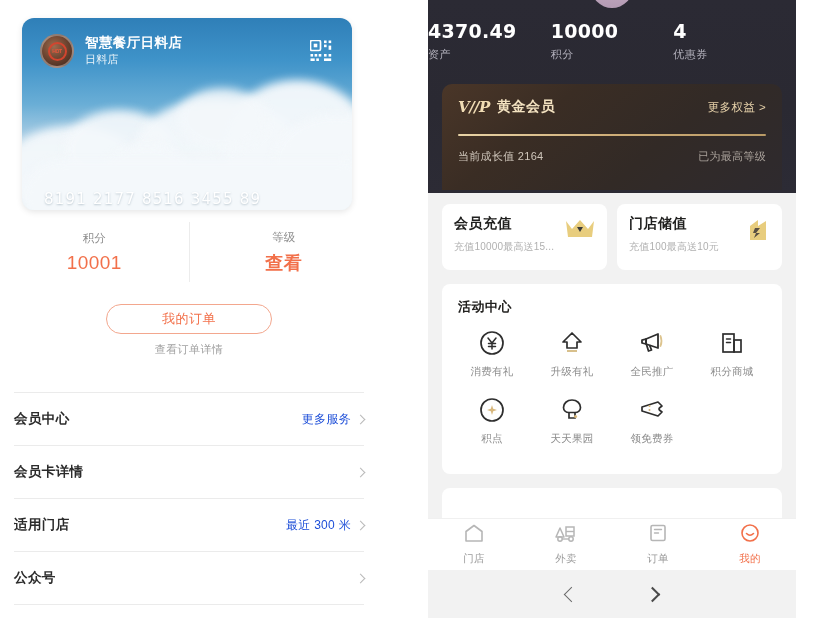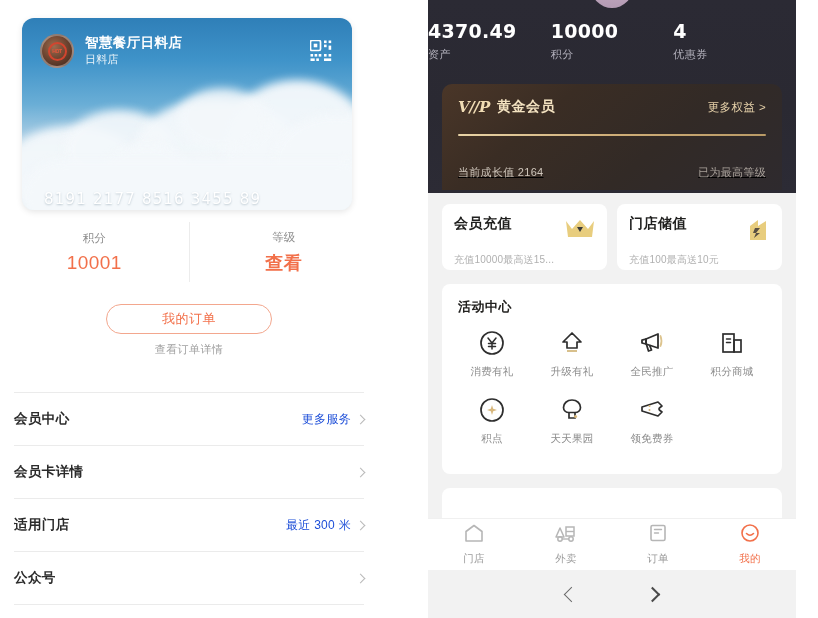--- a/index.html
+++ b/index.html
@@ -157,34 +157,34 @@
     color: #f0dcb4; letter-spacing: -0.5px;
     font-family: "DejaVu Serif", serif;
     margin-right: 7px;
   }
   .vip-name { font-size: 14px; font-weight: bold; color: #f3e2c0; letter-spacing: .6px; }
   .vip-more { margin-left: auto; font-size: 11.5px; color: #e4cfa8; letter-spacing: .4px; }
   .vip-bar {
     margin-top: 18px; height: 2px; border-radius: 2px;
     background: linear-gradient(90deg, #e8d3a6 0%, #cfae78 50%, #b99a66 100%);
   }
-  .vip-bottom { display: flex; margin-top: 29px; text-decoration: underline; }
+  .vip-bottom { display: flex; margin-top: 13px; }
   .vip-growth { font-size: 11px; color: #cfc6bb; letter-spacing: .3px; }
   .vip-max { margin-left: auto; font-size: 11px; color: #a9a19a; letter-spacing: .3px; }
 
   .recharge-row {
     position: absolute; left: 14px; top: 204px;
     width: 340px; display: flex; gap: 10px;
   }
   .recharge-card {
     flex: 1; height: 66px; background: #ffffff; border-radius: 8px;
     padding: 11px 12px; position: relative; overflow: hidden;
   }
   .rc-title { font-size: 14px; font-weight: bold; color: #20201f; letter-spacing: .5px; }
-  .rc-sub { font-size: 10px; color: #b0b0b0; margin-top: 20px; letter-spacing: .2px; }
+  .rc-sub { font-size: 10px; color: #b0b0b0; margin-top: 7px; letter-spacing: .2px; }
   .rc-icon { position: absolute; right: 12px; top: 14px; }
 
   .activity-panel {
     position: absolute; left: 14px; top: 284px;
     width: 340px; height: 190px;
     background: #ffffff; border-radius: 8px;
     padding: 14px 10px 0 10px;
   }
   .ap-title { font-size: 13px; font-weight: bold; color: #22211f; margin-left: 6px; letter-spacing: .5px; }
   .grid { display: flex; flex-wrap: wrap; margin-top: 12px; }

